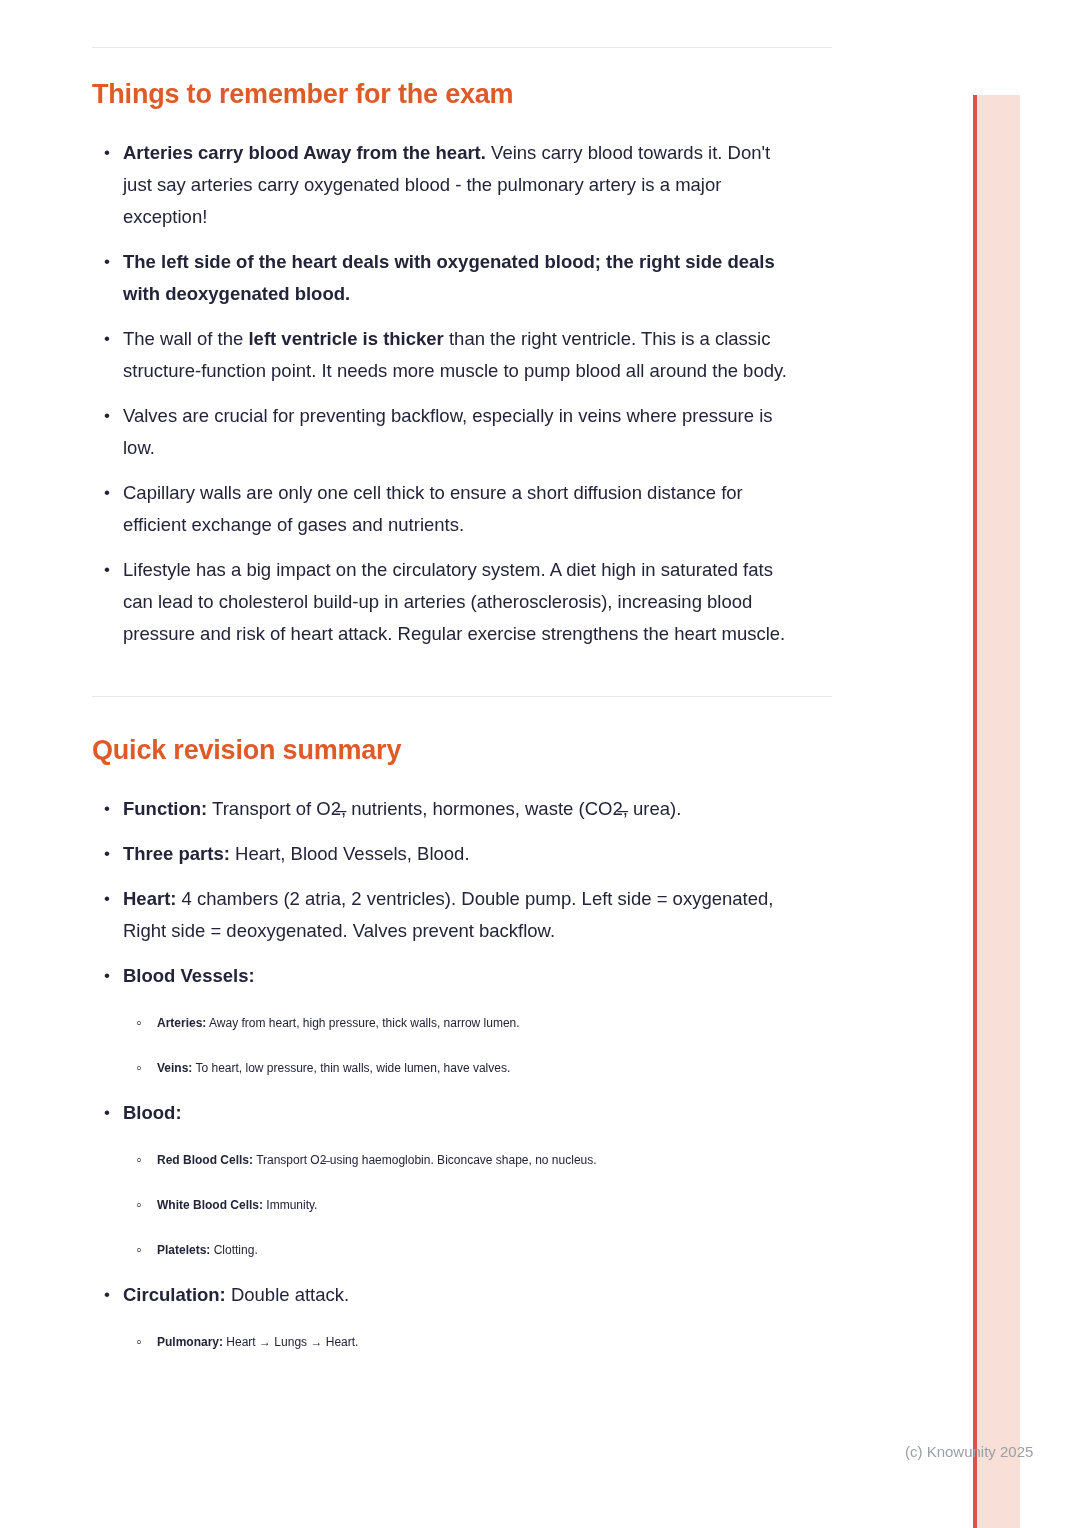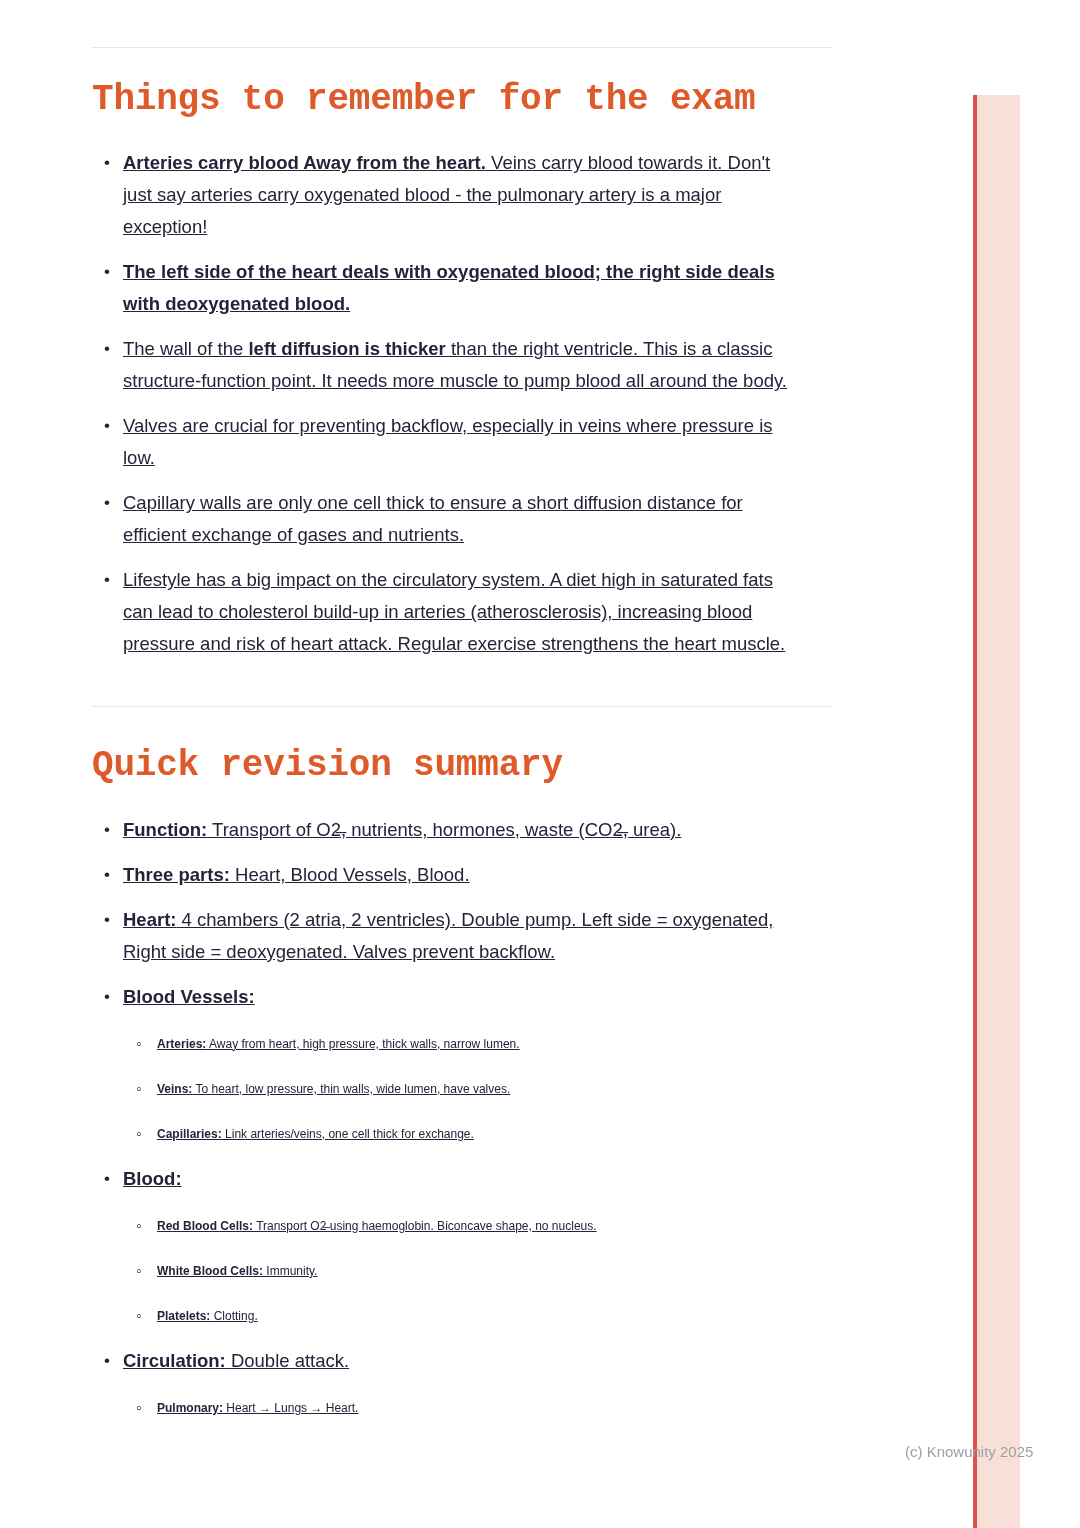--- a/index.html
+++ b/index.html
@@ -16,30 +16,29 @@
 
   hr.rule {
     border:none; border-top:1px solid var(--divider, #E8E8E8);
     width:740px; height:0;
   }
   .top-rule { margin-top:47px; }
   .mid-rule { margin-top:46px; }
 
   h2.section-title {
     color:var(--accent, #DE5A28);
-    font-size:36px; font-weight:700;
+    font-size:27px; font-weight:700;
     letter-spacing:-0.2px;
     margin:31px 0 27px 0;
     line-height:1.15;
-    font-family:Liberation Mono, monospace;
   }
   section + hr.rule + section h2.section-title,
   .second-title { margin-top:38px; }
 
-  ul.main-list { list-style:none; width:712px;text-decoration:underline; }
+  ul.main-list { list-style:none; width:712px; }
   ul.main-list > li {
     position:relative;
     padding-left:31px;
     font-size:18.5px;
     line-height:32px;
     margin-bottom:13px;
   }
   ul.main-list > li::before {
     content:"\2022";
     position:absolute; left:12px; top:0;
@@ -86,39 +85,38 @@
 
   <div class="content">
 
     <hr class="rule top-rule">
 
     <section>
       <h2 class="section-title">Things to remember for the exam</h2>
       <ul class="main-list">
           <li><span class="b">Arteries carry blood Away from the heart.</span><span> Veins carry blood towards it. Don't just say arteries carry oxygenated blood - the pulmonary artery is a major exception!</span></li>
           <li><span class="b">The left side of the heart deals with oxygenated blood; the right side deals with deoxygenated blood.</span></li>
-          <li><span>The wall of the </span><span class="b">left diffusion is thicker</span><span> than the right ventricle. This is a classic structure-function point. It needs more muscle to pump blood all around the body.</span></li>
+          <li><span>The wall of the </span><span class="b">left ventricle is thicker</span><span> than the right ventricle. This is a classic structure-function point. It needs more muscle to pump blood all around the body.</span></li>
           <li><span>Valves are crucial for preventing backflow, especially in veins where pressure is low.</span></li>
           <li><span>Capillary walls are only one cell thick to ensure a short diffusion distance for efficient exchange of gases and nutrients.</span></li>
           <li><span>Lifestyle has a big impact on the circulatory system. A diet high in saturated fats can lead to cholesterol build-up in arteries (atherosclerosis), increasing blood pressure and risk of heart attack. Regular exercise strengthens the heart muscle.</span></li>
         </ul>
     </section>
 
     <hr class="rule mid-rule">
 
     <section>
       <h2 class="section-title second-title">Quick revision summary</h2>
       <ul class="main-list">
           <li><span class="b">Function:</span><span> Transport of O2̶, nutrients, hormones, waste (CO2̶, urea).</span></li>
           <li><span class="b">Three parts:</span><span> Heart, Blood Vessels, Blood.</span></li>
           <li><span class="b">Heart:</span><span> 4 chambers (2 atria, 2 ventricles). Double pump. Left side = oxygenated, Right side = deoxygenated. Valves prevent backflow.</span></li>
           <li><span class="b">Blood Vessels:</span><ul class="sublist">
               <li><span class="b">Arteries:</span><span> Away from heart, high pressure, thick walls, narrow lumen.</span></li>
               <li><span class="b">Veins:</span><span> To heart, low pressure, thin walls, wide lumen, have valves.</span></li>
-              <li><span class="b">Capillaries:</span><span> Link arteries/veins, one cell thick for exchange.</span></li>
             </ul></li>
           <li><span class="b">Blood:</span><ul class="sublist">
               <li><span class="b">Red Blood Cells:</span><span> Transport O2̶ using haemoglobin. Biconcave shape, no nucleus.</span></li>
               <li><span class="b">White Blood Cells:</span><span> Immunity.</span></li>
               <li><span class="b">Platelets:</span><span> Clotting.</span></li>
             </ul></li>
           <li><span class="b">Circulation:</span><span> Double attack.</span><ul class="sublist">
               <li><span class="b">Pulmonary:</span><span> Heart → Lungs → Heart.</span></li>
             </ul></li>
         </ul>

